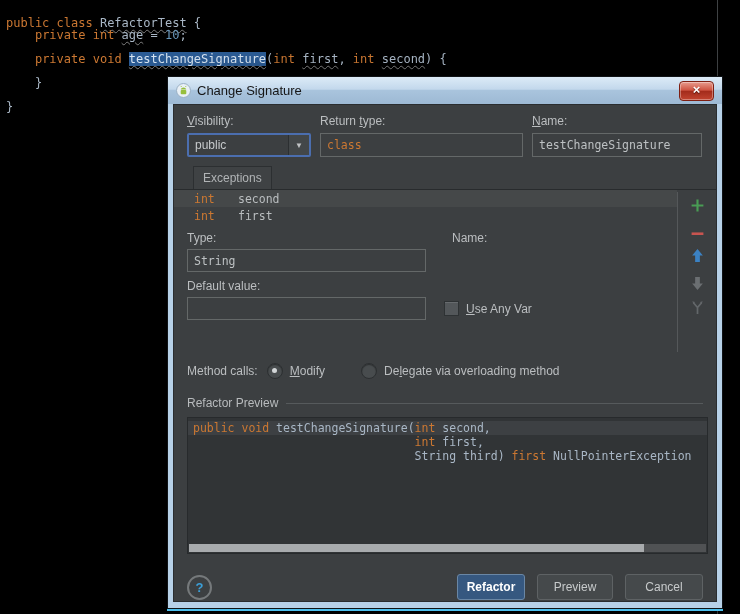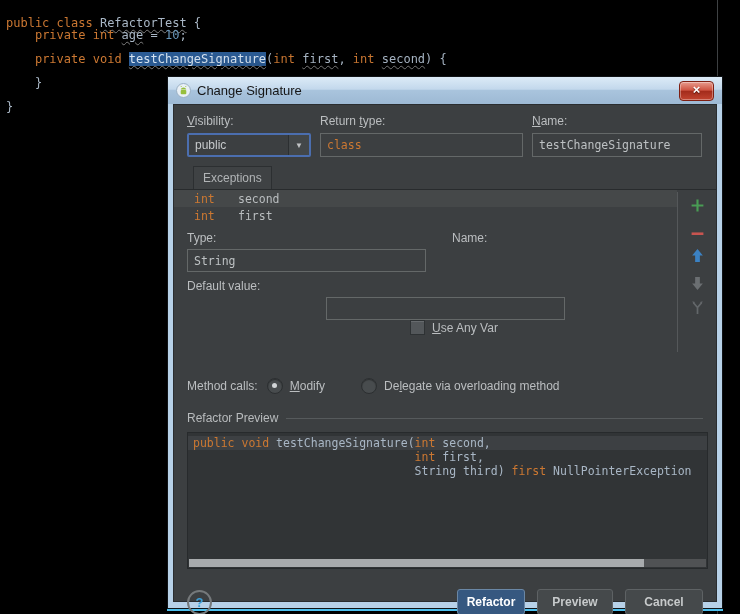--- a/index.html
+++ b/index.html
@@ -64,21 +64,21 @@
                 border-left:1px solid #55585a;}
   .tool-ic{position:absolute;left:12px;width:15px;height:15px;}
   
   .grid2{display:grid;grid-template-columns:239px 228px;column-gap:26px;}
   .pe-labels{margin-top:7px;}
   .pe-fields{margin-top:4px;}
   .tfield2{height:23px;box-sizing:border-box;border:1px solid #646868;background:#3c3f41;
            display:flex;align-items:center;padding-left:6px;
            font-family:"DejaVu Sans Mono",monospace;font-size:11.5px;color:#bdc1c3;}
   .def-label{margin-top:7px;}
-  .def-row{margin-top:4px;display:flex;align-items:center;flex-direction:column;}
+  .def-row{margin-top:4px;display:flex;align-items:center;}
   .def-field{width:239px;}
   .checkbox-wrap{display:flex;align-items:center;margin-left:18px;}
   .checkbox{width:13px;height:13px;background:#53575a;border:1px solid #2e3234;
             box-shadow:inset 0 1px 0 rgba(255,255,255,.12);}
   .checkbox-label{margin-left:7px;}
   
   .method-row{margin-top:43px;display:flex;align-items:center;}
   .radio{width:14px;height:14px;border-radius:50%;background:#484c4e;border:1px solid #2c2f31;
          box-shadow:inset 0 1px 1px rgba(0,0,0,.4);position:relative;}
   .radio.on::after{content:"";position:absolute;left:4px;top:4px;width:5px;height:5px;
@@ -98,21 +98,21 @@
   .hscroll{position:absolute;left:1px;right:1px;bottom:1px;height:8px;background:#505254;}
   .hthumb{position:absolute;left:0;top:0;height:100%;width:88%;background:#a8abad;}
   
   .bottom-bar{margin-top:20px;display:flex;align-items:center;}
   .help-circle{width:21px;height:21px;border-radius:50%;border:2px solid #75797b;
                display:flex;align-items:center;justify-content:center;
                color:#3b9fd8;font-weight:bold;font-size:13px;}
   .btns{margin-left:auto;display:flex;gap:12px;}
   .btn{height:26px;box-sizing:border-box;border-radius:3px;border:1px solid #5e6264;
        background:#45494b;color:#c7cacb;font-size:12px;display:flex;align-items:center;
-       justify-content:center;cursor:default;font-family:"Liberation Sans",sans-serif;font-weight:bold;}
+       justify-content:center;cursor:default;font-family:"Liberation Sans",sans-serif;}
   .btn-refactor{width:68px;background:#365880;border-color:#6a87a5;color:#ffffff;font-weight:bold;}
   .btn-preview{width:76px;}
   .btn-cancel{width:78px;}
 </style>
 </head>
 <body>
 
 <div class="screen">
 
   <div class="editor-vline"></div>

